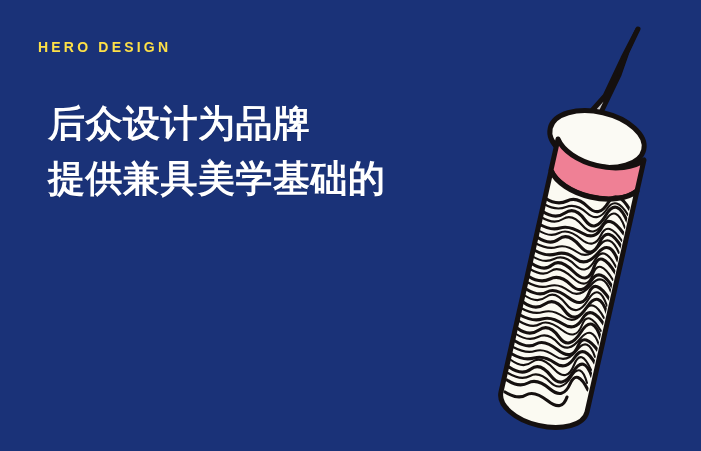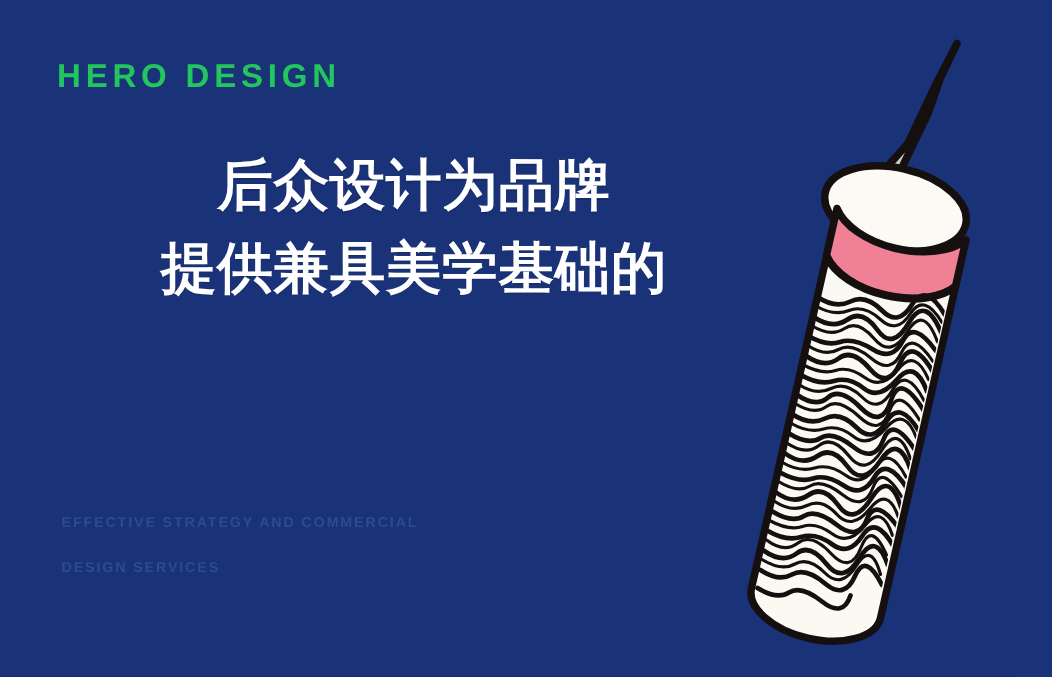--- a/index.html
+++ b/index.html
@@ -25,33 +25,32 @@
     position:absolute;
     left:0; top:0;
     width:100%;
     height:100%;
     z-index:3;
   }
   #eyebrow{
     position:absolute;
     left:38px;
     top:40px;
-    font-size:22px;
+    font-size:14px;
     font-weight:bold;
     letter-spacing:3.2px;
-    color:#22c55e;
+    color:#fde047;
     white-space:nowrap;
     line-height:1;
   }
   #headline{
     position:absolute;
-    left:36px;
+    left:48px;
     top:96px;
     width:480px;
-    text-align:center;
   }
   .hl-line{
     font-size:37px;
     font-weight:bold;
     color:#ffffff;
     letter-spacing:0.5px;
     line-height:55px;
     white-space:nowrap;
     text-shadow:0 1px 0 rgba(0,0,0,0.12);
   }
@@ -174,19 +173,15 @@
 
   <div id="content">
 
     <div id="eyebrow">HERO DESIGN</div>
 
     <div id="headline">
       <div class="hl-line">后众设计为品牌</div>
       <div class="hl-line">提供兼具美学基础的</div>
     </div>
 
-    <div id="subcaption">
-      <div class="sub-line">EFFECTIVE STRATEGY AND COMMERCIAL</div>
-      <div class="sub-line">DESIGN SERVICES</div>
-    </div>
 
   </div>
 </div>
 
 </body></html>

